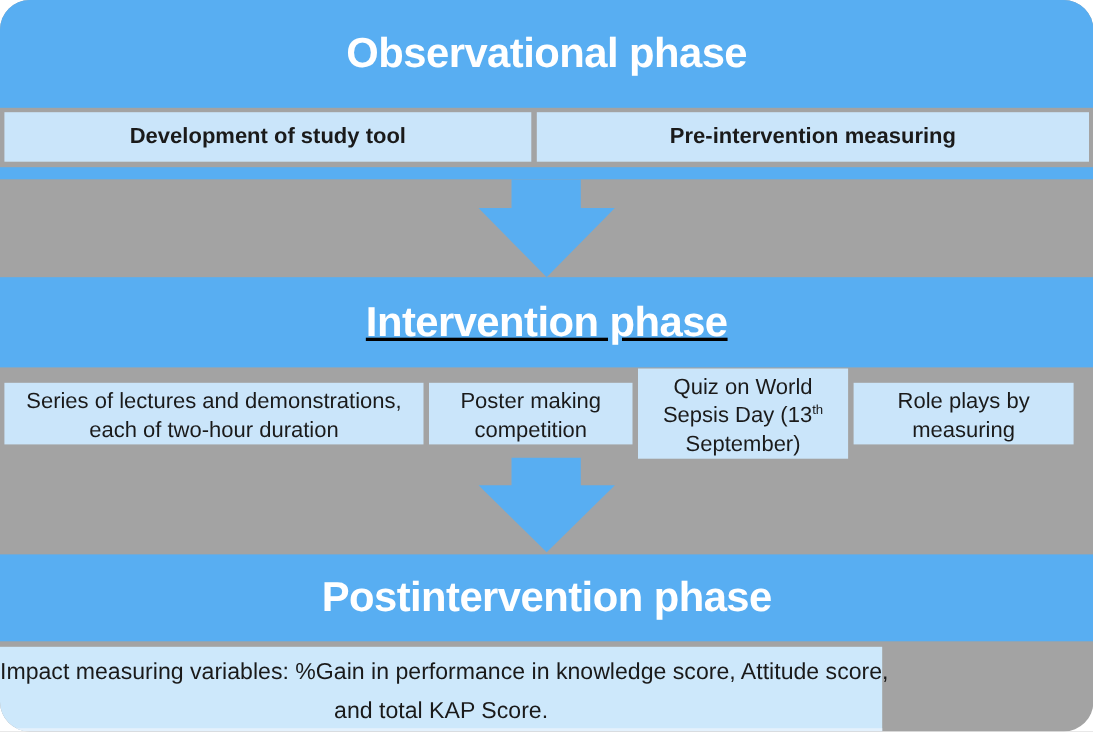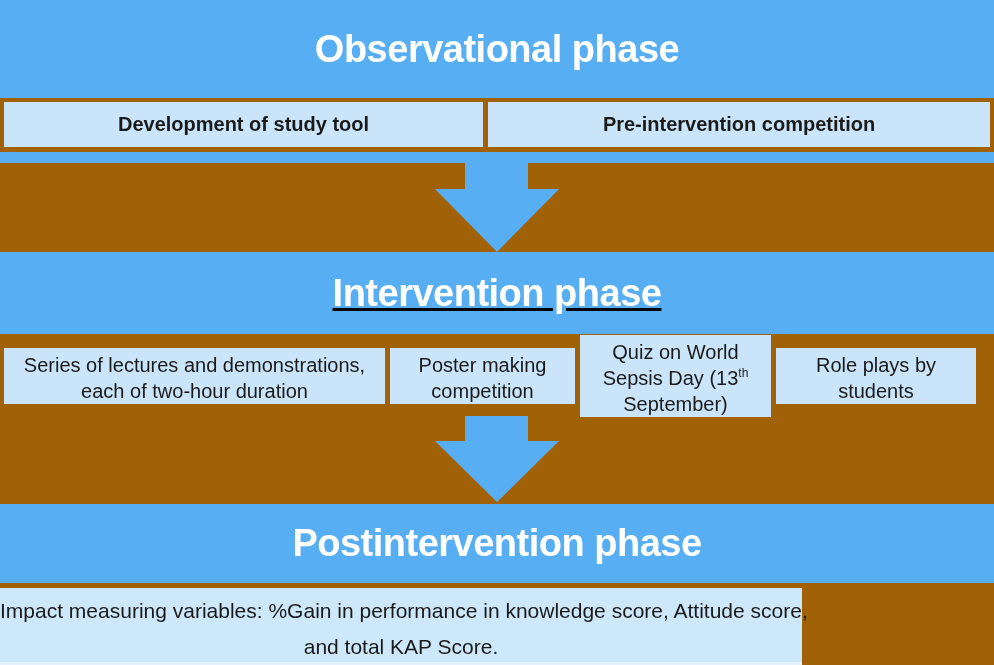--- a/index.html
+++ b/index.html
@@ -1,17 +1,17 @@
 <!DOCTYPE html>
 <html style="--band_blue: #58aef2; --cell_blue: #cae5fa; --panel_blue: #cde8fb; --text_dark: #1a1a1a;"><head>
 <meta charset="utf-8">
 <style>
   html,body{margin:0;padding:0;background:#ffffff;}
   body{font-family:"Liberation Sans", sans-serif;}
-  #canvas{position:relative;width:994px;height:665px;background:#a16207;overflow:hidden;}
+  #canvas{position:relative;width:994px;height:665px;background:#a3a3a3;overflow:hidden;border-radius:27px;}
 
   .band{position:absolute;left:0;width:994px;background:var(--band_blue);
         display:flex;align-items:center;justify-content:center;}
   .band .title{color:#ffffff;font-weight:bold;font-size:38px;letter-spacing:-0.5px;}
   #band-observational{top:0;height:98px;}
   #band-intervention{top:252px;height:82px;text-decoration:underline;}
   #band-postintervention{top:504px;height:79px;}
 
   .strip{position:absolute;left:0;width:994px;background:var(--band_blue);}
   #strip-observational{top:152px;height:11px;}
@@ -54,21 +54,21 @@
 <body>
 
 <div id="canvas">
 
   <div class="band" id="band-observational">
     <div class="title">Observational phase</div>
   </div>
 
   <div class="cells" id="row-observational">
     <div class="cell c1">Development of study tool</div>
-    <div class="cell c2">Pre-intervention competition</div>
+    <div class="cell c2">Pre-intervention measuring</div>
   </div>
 
   <div class="strip" id="strip-observational"></div>
 
   <div class="arrow" id="arrow-1">
     <svg viewBox="0 0 124 89" preserveAspectRatio="none" aria-hidden="true">
       <polygon points="30,0 93,0 93,26 124,26 62,89 0,26 30,26"></polygon>
     </svg>
   </div>
 
@@ -80,21 +80,21 @@
     <div class="cell c1">
       <span class="txt">Series of lectures and demonstrations, each of two-hour duration</span>
     </div>
     <div class="cell c2">
       <span class="txt">Poster making competition</span>
     </div>
     <div class="cell c3">
       <span class="txt"><span>Quiz on World Sepsis Day (13</span><sup class="th">th</sup><span> September)</span></span>
     </div>
     <div class="cell c4">
-      <span class="txt">Role plays by students</span>
+      <span class="txt">Role plays by measuring</span>
     </div>
   </div>
 
   <div class="arrow" id="arrow-2">
     <svg viewBox="0 0 124 89" preserveAspectRatio="none" aria-hidden="true">
       <polygon points="30,0 93,0 93,26 124,26 62,89 0,26 30,26"></polygon>
     </svg>
   </div>
 
   <div class="band" id="band-postintervention">

